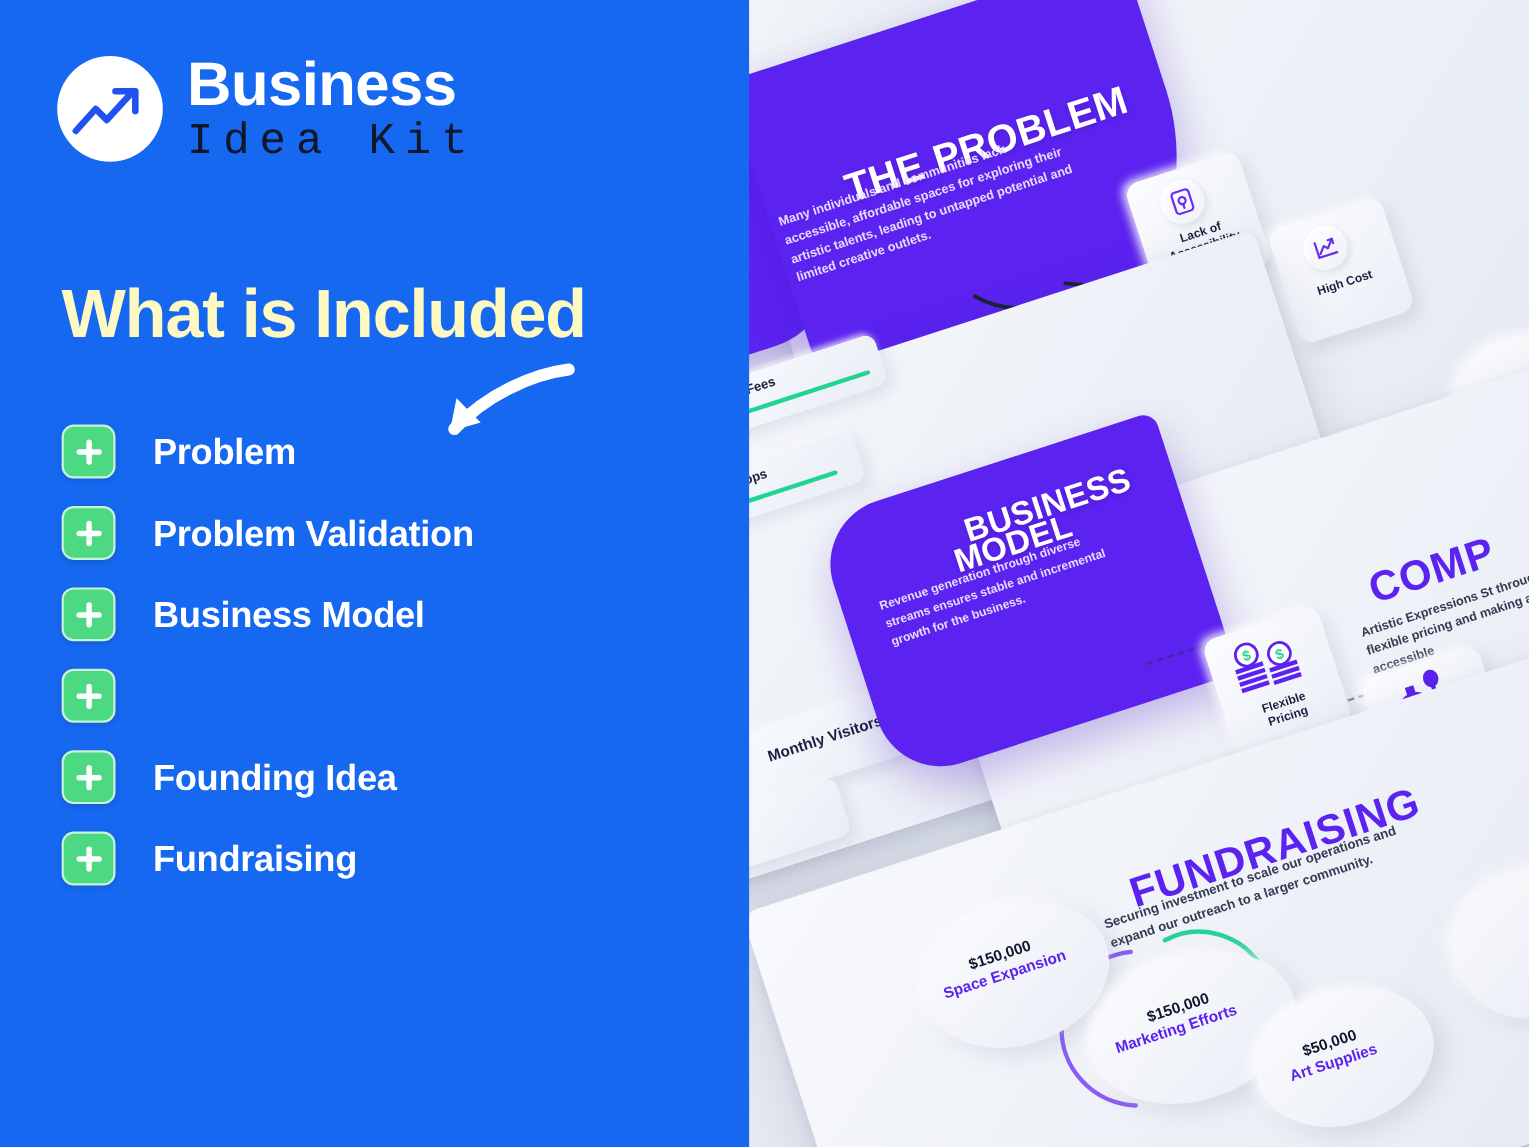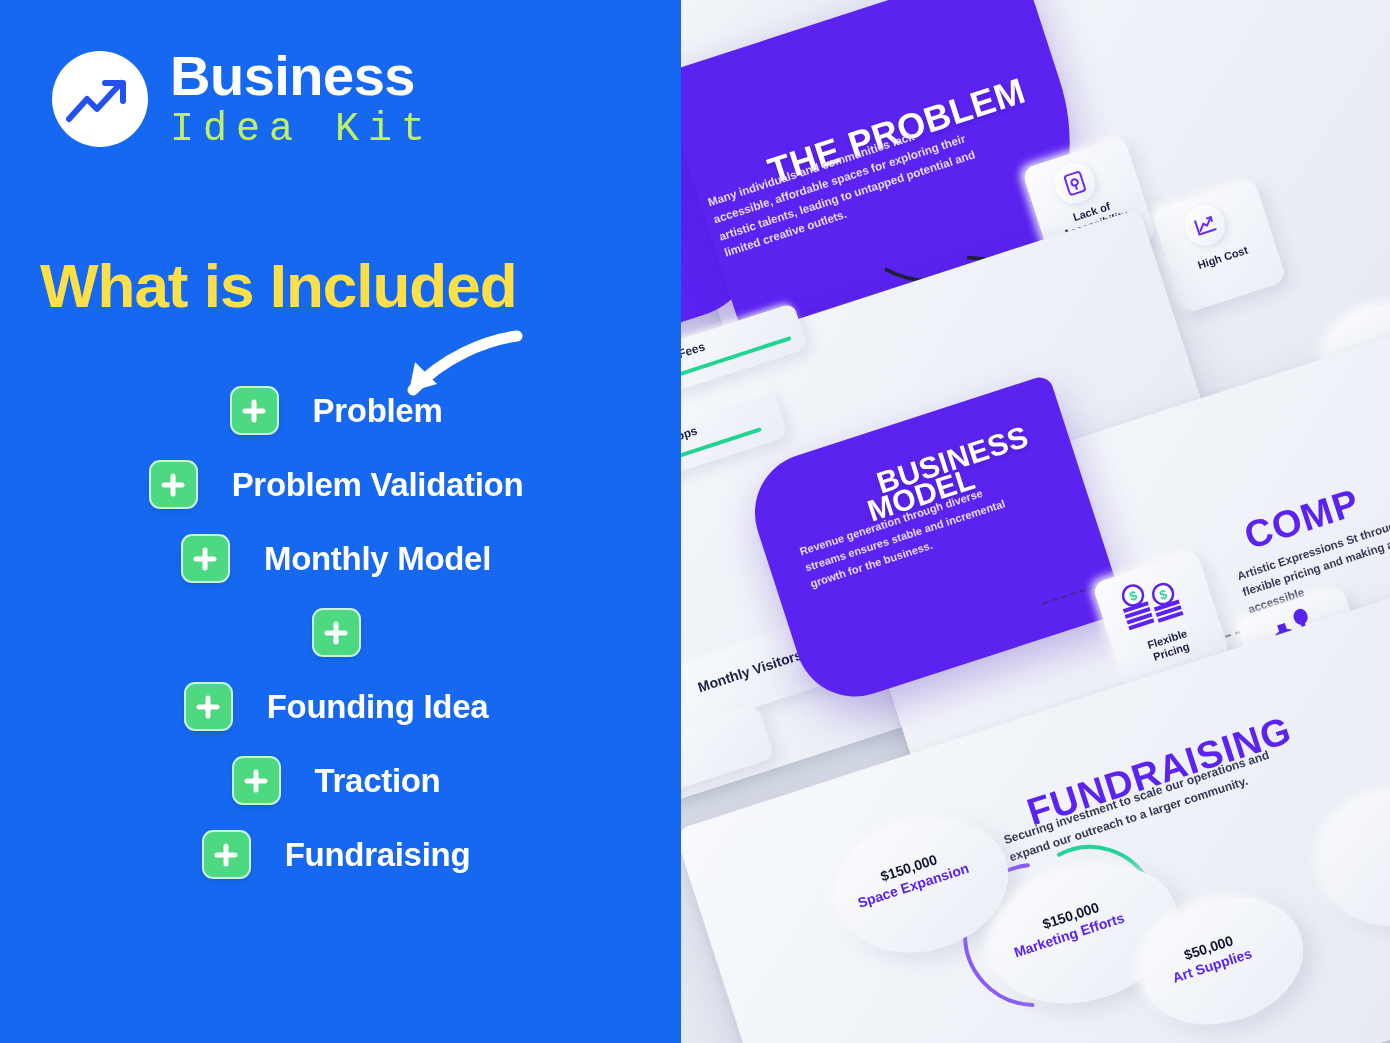--- a/index.html
+++ b/index.html
@@ -75,30 +75,30 @@
     background:#1668f0; z-index:10;
   }
   #logo-row { position:absolute; left:52px; top:48px; display:flex; align-items:center; gap:22px; }
   #logo-mark {
     width:96px; height:96px; border-radius:50%; background:#ffffff;
     display:flex; align-items:center; justify-content:center; flex:0 0 auto;
   }
   #logo-text { display:flex; flex-direction:column; line-height:1; }
   #logo-title { color:#fff; font-size:56px; font-weight:800; letter-spacing:-.5px; }
   #logo-sub {
-    color:#bef264; font-size:40px; font-weight:400; letter-spacing:9px;
+    color:#0f172a; font-size:40px; font-weight:400; letter-spacing:9px;
     font-family:"Liberation Mono", monospace; margin-top:6px;
   }
   #heading {
-    position:absolute; left:40px; top:250px;
-    color:#fde047; font-size:62px; font-weight:800; letter-spacing:-1px;
+    position:absolute; left:56px; top:250px;
+    color:#fef9c3; font-size:62px; font-weight:800; letter-spacing:-1px;
   }
   #arrow { position:absolute; left:385px; top:318px; width:140px; height:90px; }
   #list { position:absolute; left:56px; top:386px; width:560px; }
-  .row { display:flex; align-items:center; height:49px; margin-bottom:25px;justify-content:center; }
+  .row { display:flex; align-items:center; height:49px; margin-bottom:25px; }
   .plus {
     width:49px; height:49px; border-radius:11px; flex:0 0 auto;
     background:#4cd981; border:2px solid #c8f3d8;
     display:flex; align-items:center; justify-content:center;
     box-shadow:0 2px 5px rgba(0,0,0,.10);
   }
   .plus svg { display:block; }
   .row-label {
     margin-left:34px; color:#ffffff; font-size:33px; font-weight:800; letter-spacing:-.3px;
   }
@@ -326,48 +326,40 @@
       </span>
       <span class="row-label">Problem Validation</span>
     </div>
 
     <div class="row">
       <span class="plus">
         <svg width="26" height="26" viewBox="0 0 26 26">
             <path d="M13 4 V22 M4 13 H22" stroke="#fff" stroke-width="5" stroke-linecap="round"></path>
           </svg>
       </span>
-      <span class="row-label">Monthly Model</span>
+      <span class="row-label">Business Model</span>
     </div>
 
     <div class="row">
       <span class="plus">
         <svg width="26" height="26" viewBox="0 0 26 26">
             <path d="M13 4 V22 M4 13 H22" stroke="#fff" stroke-width="5" stroke-linecap="round"></path>
           </svg>
       </span>
     </div>
 
     <div class="row">
       <span class="plus">
         <svg width="26" height="26" viewBox="0 0 26 26">
             <path d="M13 4 V22 M4 13 H22" stroke="#fff" stroke-width="5" stroke-linecap="round"></path>
           </svg>
       </span>
       <span class="row-label">Founding Idea</span>
     </div>
 
-    <div class="row">
-      <span class="plus">
-        <svg width="26" height="26" viewBox="0 0 26 26">
-            <path d="M13 4 V22 M4 13 H22" stroke="#fff" stroke-width="5" stroke-linecap="round"></path>
-          </svg>
-      </span>
-      <span class="row-label">Traction</span>
-    </div>
 
     <div class="row">
       <span class="plus">
         <svg width="26" height="26" viewBox="0 0 26 26">
             <path d="M13 4 V22 M4 13 H22" stroke="#fff" stroke-width="5" stroke-linecap="round"></path>
           </svg>
       </span>
       <span class="row-label">Fundraising</span>
     </div>
 

